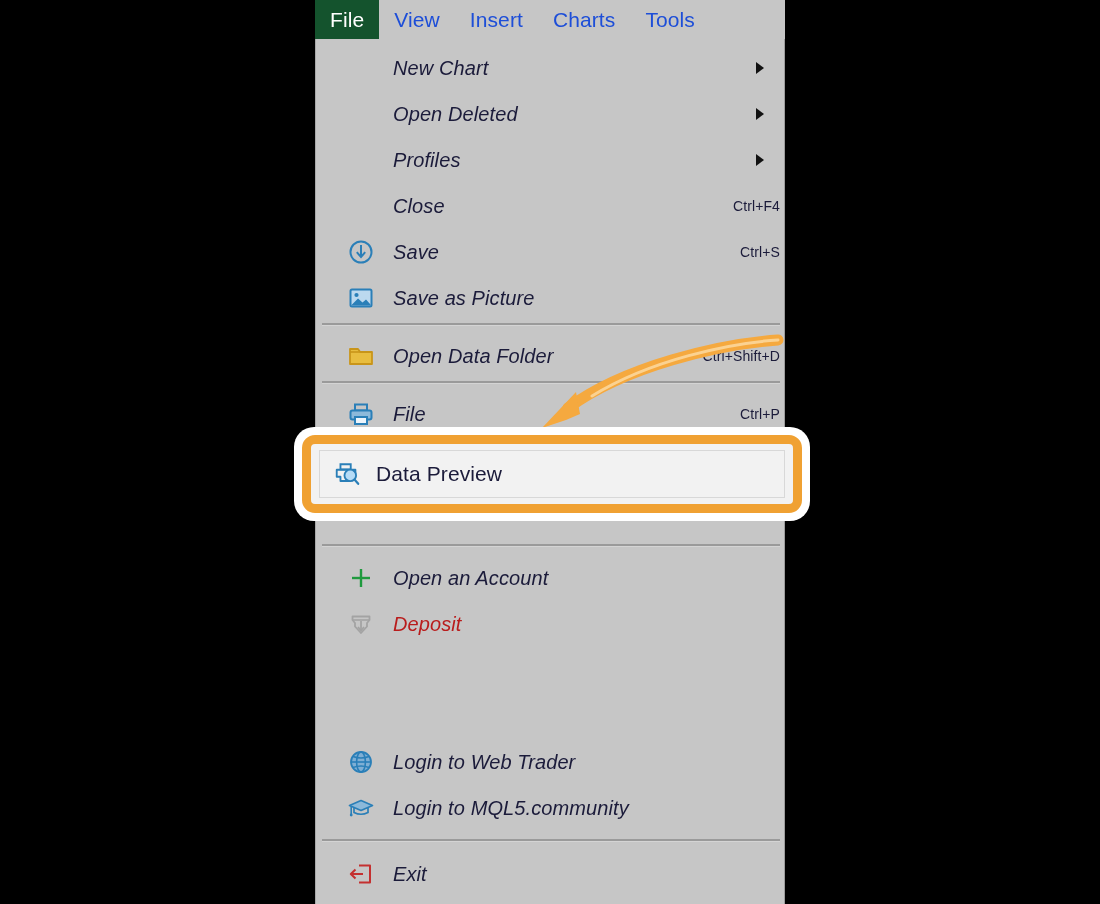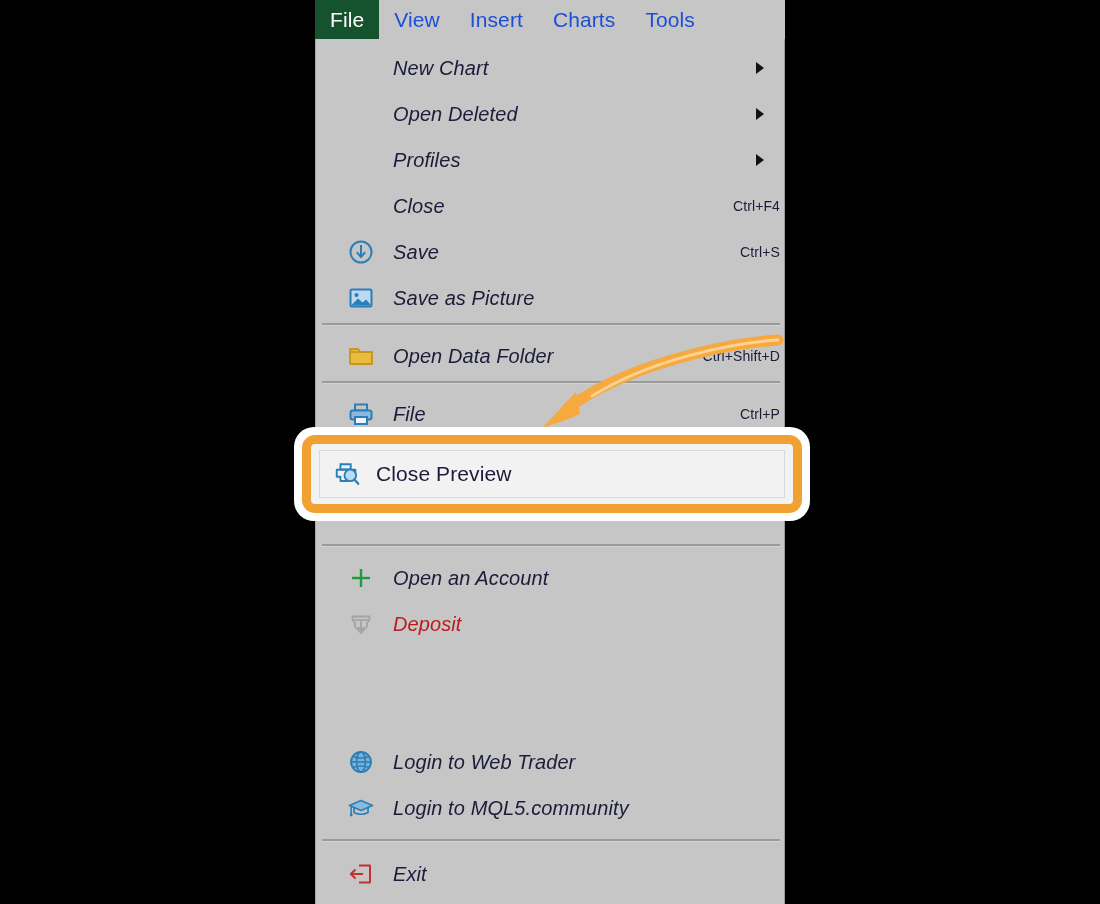--- a/index.html
+++ b/index.html
@@ -262,16 +262,16 @@
   <div class="hl-inner"></div>
   <div class="hl-item">
     <span class="ico">
       <svg width="30" height="30" viewBox="0 0 30 30">
         <path d="M8 4.5 L19 4.5 L19 10 L8 10 Z" fill="none" stroke="#2a7fb8" stroke-width="2"></path>
         <path d="M4 10.5 L24 10.5 L24 18 L18 18 L18 22.5 L8 22.5 L8 18 L4 18 Z" fill="none" stroke="#2a7fb8" stroke-width="2" stroke-linejoin="round"></path>
         <circle cx="18.5" cy="16.5" r="6.2" fill="#b6dcf7" stroke="#2a7fb8" stroke-width="2"></circle>
         <line x1="23" y1="21" x2="27" y2="25.5" stroke="#2a7fb8" stroke-width="2.4" stroke-linecap="round"></line>
       </svg>
     </span>
-    <span class="lbl">Close Preview</span>
+    <span class="lbl">Data Preview</span>
   </div>
 
 </div>
 
 </body></html>

